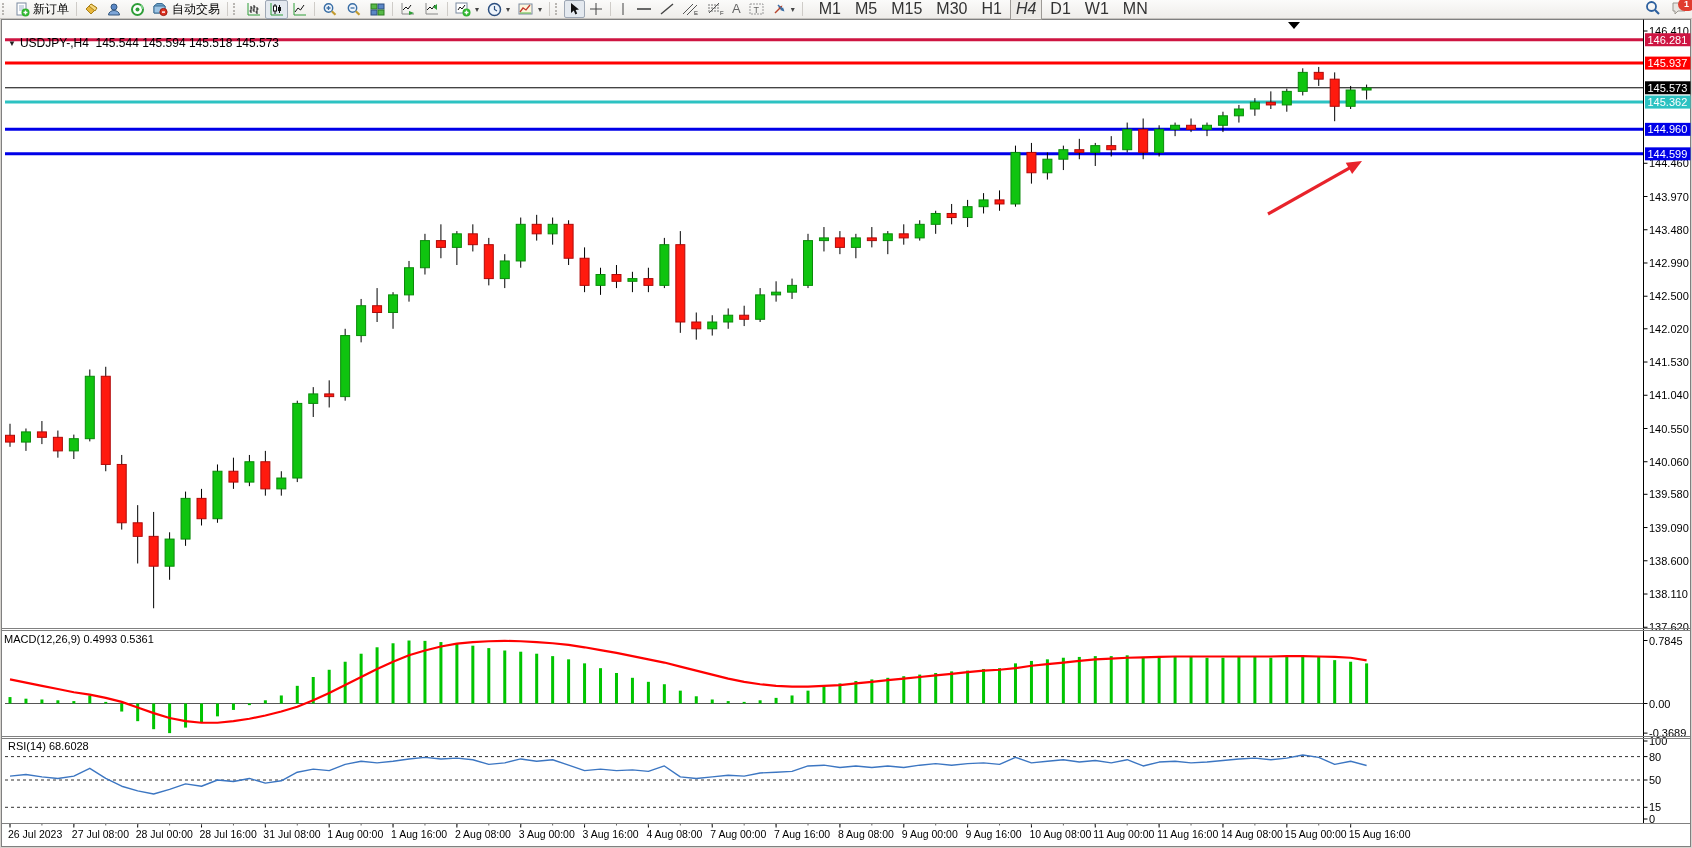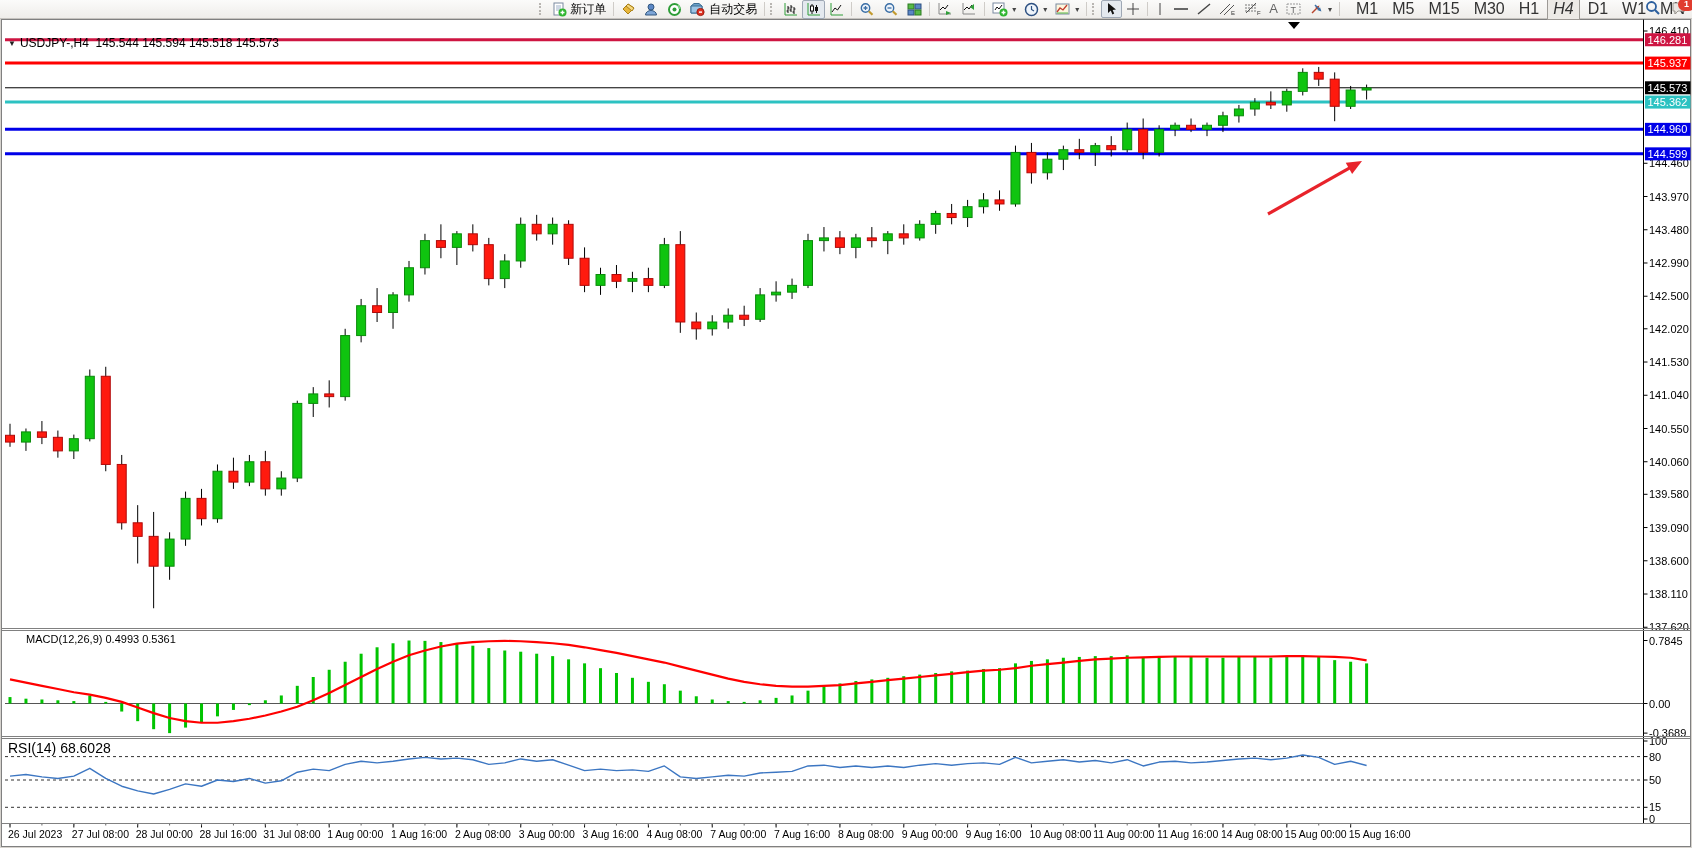--- a/index.html
+++ b/index.html
@@ -1,39 +1,39 @@
 <!DOCTYPE html>
 <html><head>
 <meta charset="utf-8">
 <style>
   html,body{margin:0;padding:0;background:#d6d3ce;font-family:"Liberation Sans",sans-serif;}
   .app{position:relative;width:1692px;height:848px;overflow:hidden;background:#d6d3ce;}
   
   .toolbar{position:absolute;left:0;top:0;width:1692px;height:18px;background:linear-gradient(#fbfbfa,#efedea);
-    border-bottom:1px solid #c6c3bf;display:flex;align-items:center;font-size:12px;color:#000;z-index:5;justify-content:flex-end;}
+    border-bottom:1px solid #c6c3bf;display:flex;align-items:center;font-size:12px;color:#000;z-index:5;}
   .tb-group{display:flex;align-items:center;height:18px;}
   .grip{width:5px;height:12px;margin:0 2px;border-left:2px dotted #b9b6b2;}
   .tb-sep{width:1px;height:14px;background:#cfccc8;margin:0 3px;}
   .tb-btn{display:flex;align-items:center;gap:3px;padding:1px 3px;border:1px solid transparent;border-radius:2px;cursor:default;}
   .tb-btn.pressed{background:#e4e9ef;border:1px solid #9fa8b5;}
   .tb-btn svg{display:block;}
   .dd{font-size:8px;color:#444;margin-left:1px;}
   .tf-btn{padding:1px 5px;margin:0 1px;font-size:16px;color:#333;border:1px solid transparent;}
   .tf-btn.active{background:#eceae6;border:1px solid #9d9a96;font-style:italic;}
   .tb-right{position:absolute;right:4px;top:0;height:18px;display:flex;align-items:center;gap:10px;}
   .chat-wrap{position:relative;}
   .badge{position:absolute;right:-7px;top:-2px;min-width:13px;height:13px;border-radius:7px;background:#e03c2f;color:#fff;
     font-size:9px;font-weight:bold;text-align:center;line-height:13px;padding:0 2px;}
   .glyph{font-size:12px;line-height:12px;}
   
   .overlay{position:absolute;z-index:3;color:#000;white-space:nowrap;}
   #title{left:8px;top:36px;font-size:12px;}
   #title .tri{font-size:8px;vertical-align:1px;margin-right:4px;color:#222;}
-  #macdLabel{left:26px;top:633px;font-size:11px;}
-  #rsiLabel{left:8px;top:740px;font-size:14px;}
+  #macdLabel{left:4px;top:633px;font-size:11px;}
+  #rsiLabel{left:8px;top:740px;font-size:11px;}
   svg#chart{position:absolute;left:0;top:0;z-index:1;}
   text{font-family:"Liberation Sans",sans-serif;}
 </style>
 </head>
 <body>
 
 <div class="app">
 
   <div class="toolbar">
     <div class="tb-group">

